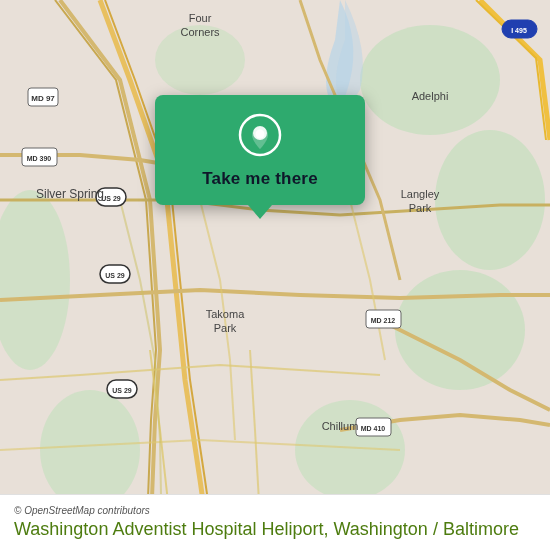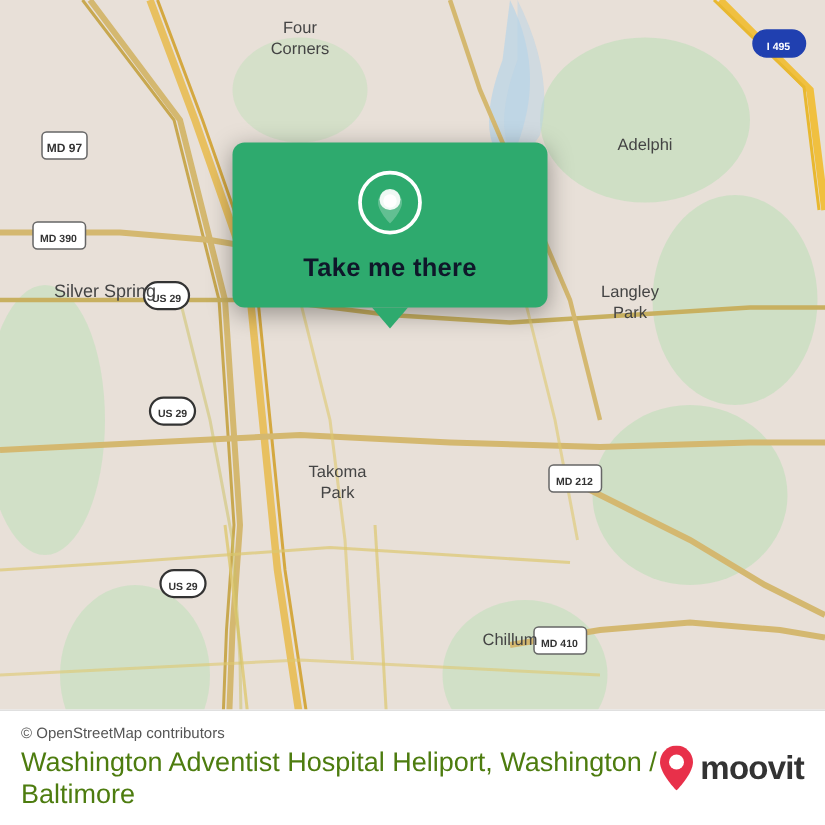--- a/index.html
+++ b/index.html
@@ -87,20 +87,21 @@
     }
 
     .bottom-bar-left {
       display: flex;
       flex-direction: column;
     }
 
     .copyright-text {
       font-size: 10px;
       color: #555;
+      font-style: italic;
     }
 
     .location-title {
       font-size: 18px;
       color: #4d7c0f;
       font-weight: 500;
       margin-top: 3px;
     }
 
     .moovit-logo {
@@ -216,23 +217,15 @@
       <circle cx="22" cy="21" r="4.5" fill="white"></circle>
     </svg>
     <button class="take-me-there-btn">Take me there</button>
   </div>
 
   <div class="bottom-bar">
     <div class="bottom-bar-left">
       <span class="copyright-text">© OpenStreetMap contributors</span>
       <span class="location-title">Washington Adventist Hospital Heliport, Washington / Baltimore</span>
     </div>
-    <div class="moovit-logo">
-
-      <svg width="24" height="30" viewBox="0 0 24 30">
-        <path d="M12 0 C6 0 1 5 1 11 C1 19 12 30 12 30 C12 30 23 19 23 11 C23 5 18 0 12 0Z" fill="#e8304a"></path>
-        <circle cx="12" cy="11" r="5" fill="white"></circle>
-      </svg>
-      <span class="moovit-text">moovit</span>
-    </div>
   </div>
 
 </div>
 
 </body></html>

